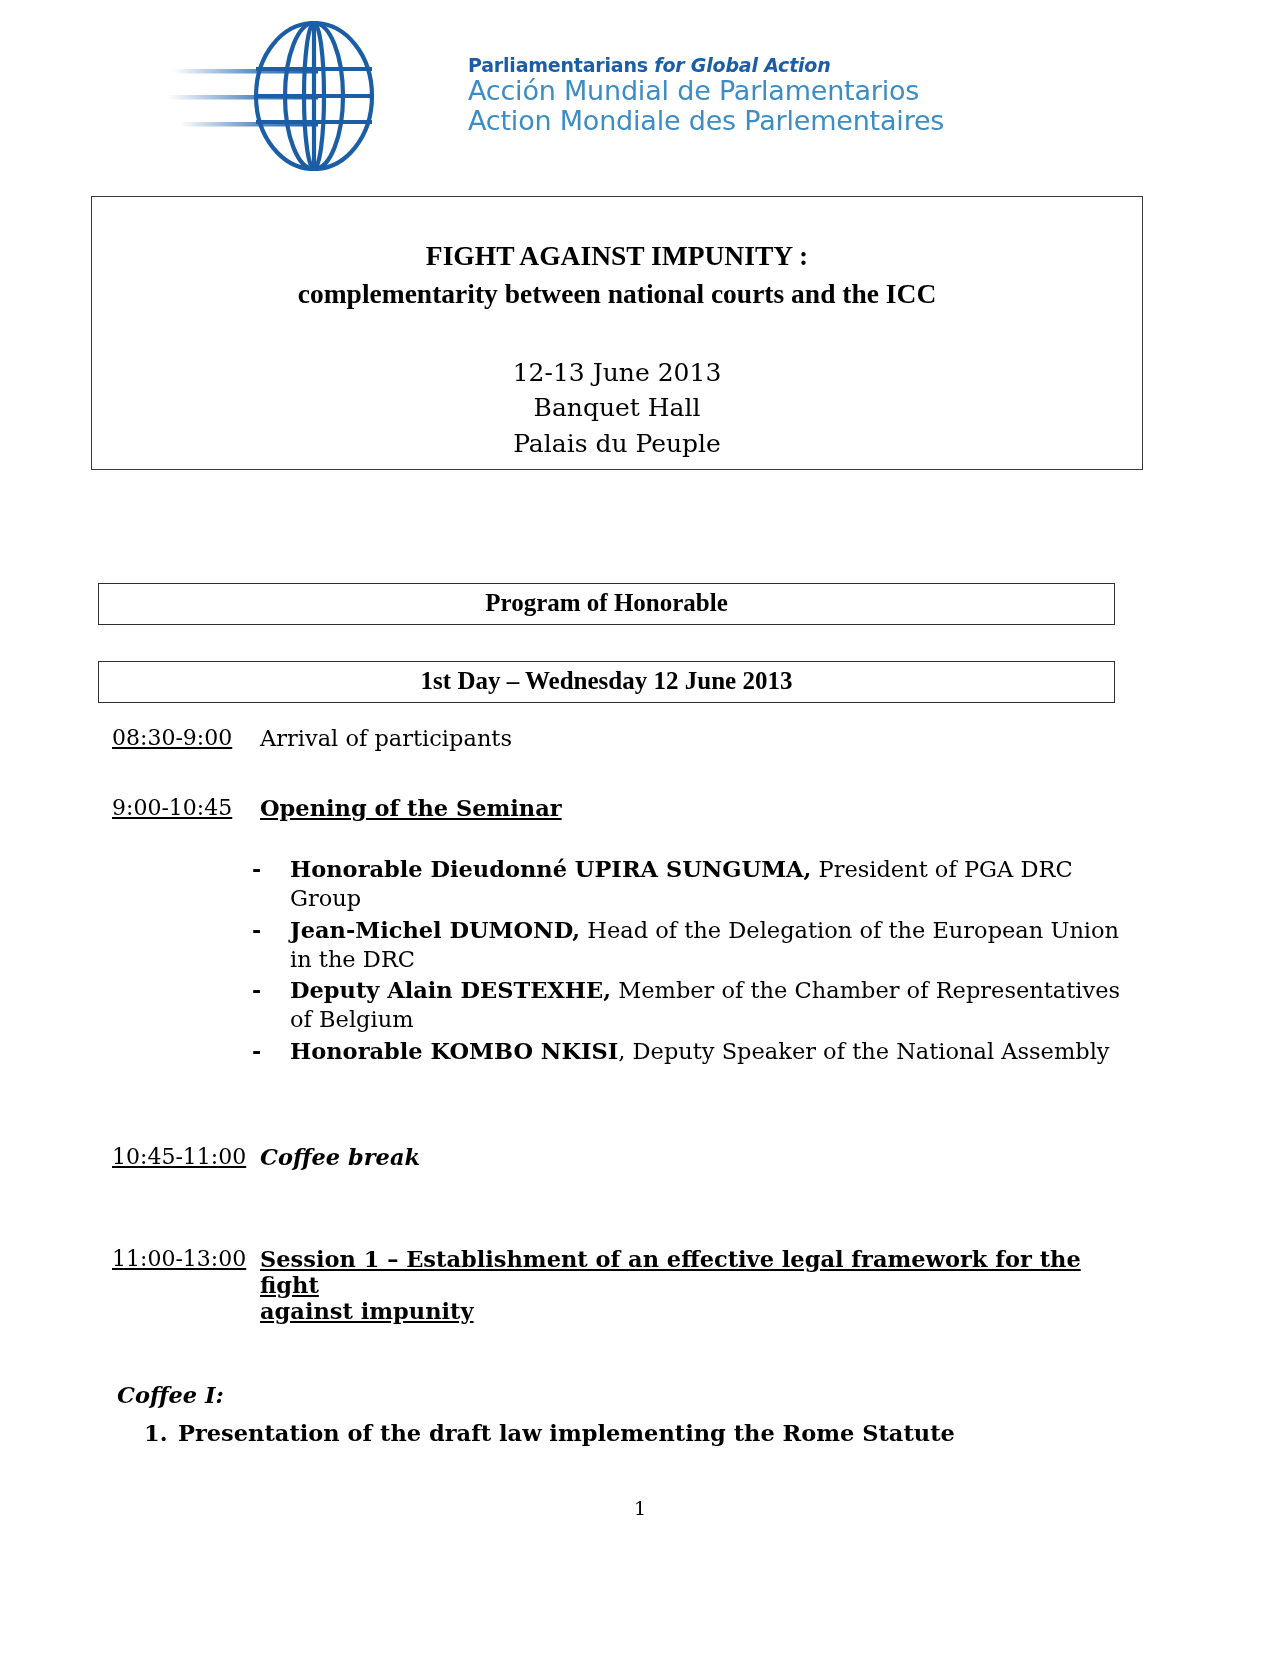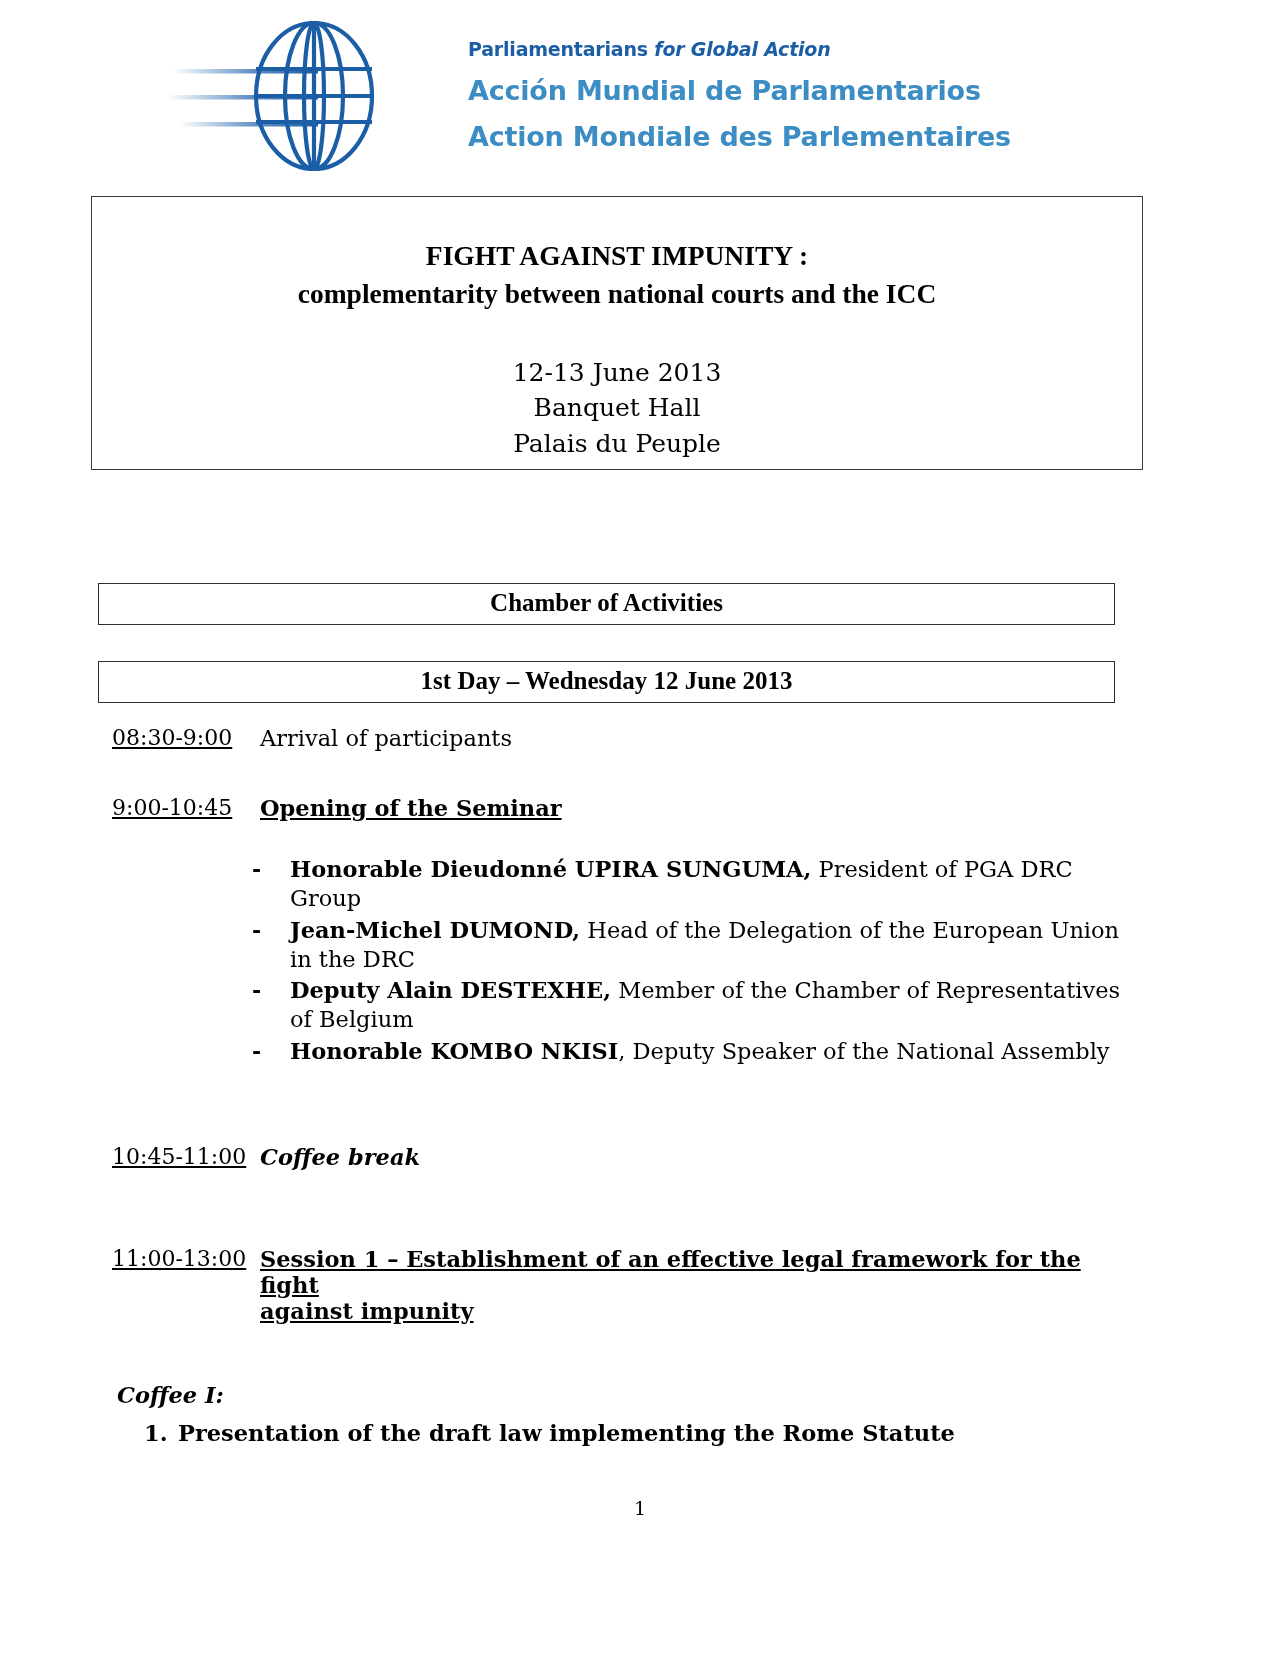--- a/index.html
+++ b/index.html
@@ -56,25 +56,24 @@
     font-weight: bold;
     color: #1B5EA6;
     letter-spacing: -0.2px;
     white-space: nowrap;
   }
   .logo-line1 .ital {
     font-style: italic;
   }
   .logo-line2, .logo-line3 {
     font-size: 27px;
-    font-weight: bold;
+    font-weight: normal;
     color: #3C8DC4;
     letter-spacing: -0.2px;
     white-space: nowrap;
-    margin-top: 16px;
   }
 
   
   .title-box {
     position: absolute;
     left: 91px;
     top: 196px;
     width: 1052px;
     height: 274px;
     border: 1px solid #3a3a3a;
@@ -244,21 +243,21 @@
       <div>FIGHT AGAINST IMPUNITY :</div>
       <div>complementarity between national courts and the ICC</div>
     </div>
     <div class="title-details">
       <div>12-13 June 2013</div>
       <div>Banquet Hall</div>
       <div>Palais du Peuple</div>
     </div>
   </div>
 
-  <div class="bar bar-program">Chamber of Activities</div>
+  <div class="bar bar-program">Program of Honorable</div>
   <div class="bar bar-day">1st Day – Wednesday 12 June 2013</div>
 
   <div class="schedule">
 
     <div class="row">
       <div class="time">08:30-9:00</div>
       <div class="desc">Arrival of participants</div>
     </div>
 
     <div class="gap-md"></div>

